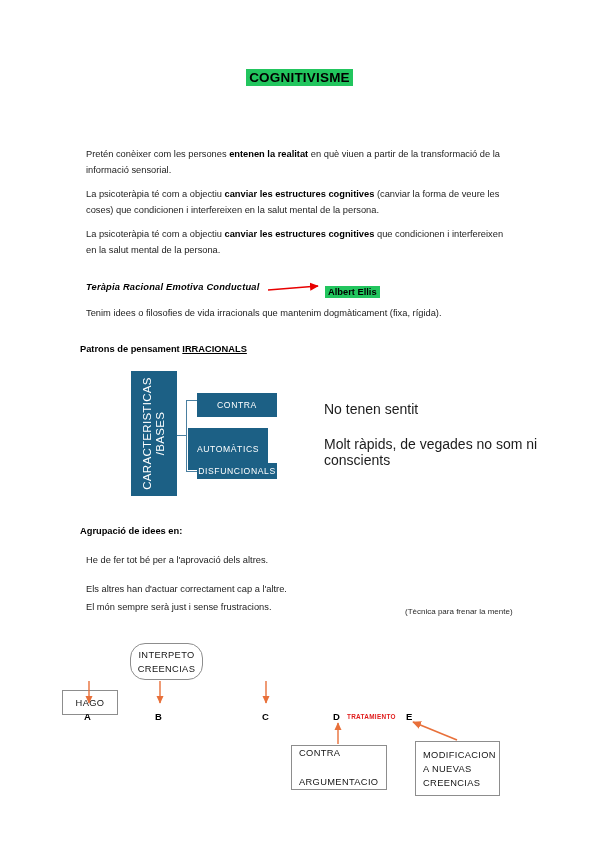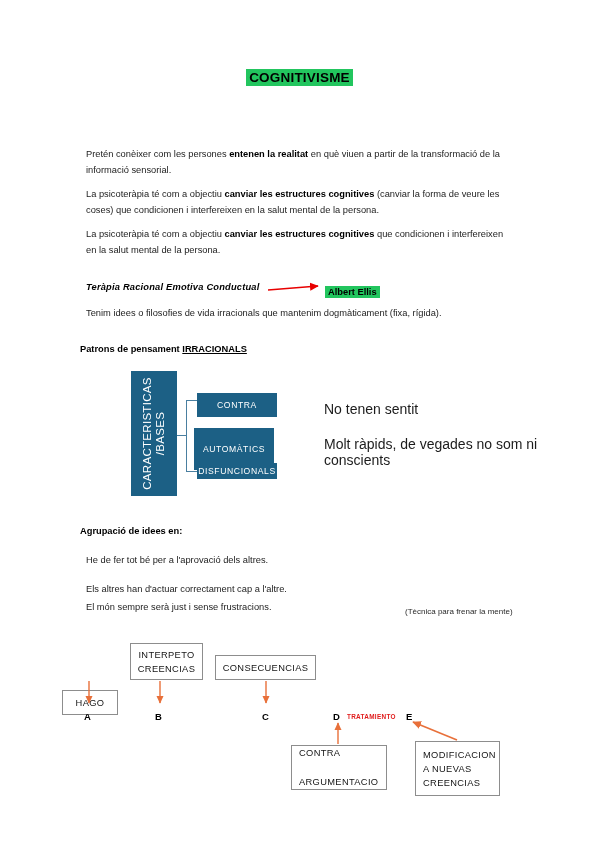--- a/index.html
+++ b/index.html
@@ -144,20 +144,21 @@
     justify-content: center;
     padding-left: 7px;
     line-height: 14px;
   }
   .fc-box.stack {
     display: flex;
     flex-direction: column;
     justify-content: center;
     align-items: center;
     line-height: 14px;
+    border-radius: 15px;
   }
 
   .fc-letter {
     position: absolute;
     font-size: 9.5px;
     font-weight: bold;
     color: #000;
   }
   .fc-red {
     position: absolute;
@@ -215,21 +216,21 @@
   </div>
 
   <div class="bracket" style="left:186px; top:400px; width:12px; height:70px;"></div>
   <div class="bracket-stem" style="left:177px; top:435px; width:10px;"></div>
 
   <div class="abs teal-box" style="left:197px; top:393px; width:80px; height:24px;">
     <span>CONTRA</span>
   </div>
   <div class="abs teal-note" style="left:288px; top:401px;">No tenen sentit</div>
 
-  <div class="abs teal-box" style="left:194px; top:428px; width:80px; height:42px;">
+  <div class="abs teal-box" style="left:188px; top:428px; width:80px; height:42px;">
     <span>AUTOMÀTICS</span>
   </div>
   <div class="abs teal-note" style="left:288px; top:436px;">Molt ràpids, de vegades no som ni conscients</div>
 
   <div class="abs teal-box" style="left:197px; top:463px; width:80px; height:16px;">
     <span>DISFUNCIONALS</span>
   </div>
 
   <div class="abs bold-line" style="top:526px;">Agrupació de idees en:</div>
   <div class="abs para" style="top:553px;">He de fer tot bé per a l'aprovació dels altres.</div>
@@ -240,23 +241,20 @@
 
   <div class="fc-box center" style="left:62px; top:690px; width:56px; height:25px;">
     <span>HAGO</span>
   </div>
 
   <div class="fc-box stack" style="left:130px; top:643px; width:73px; height:37px;">
     <span>INTERPETO</span>
     <span>CREENCIAS</span>
   </div>
 
-  <div class="fc-box center" style="left:215px; top:655px; width:101px; height:25px;">
-    <span>CONSECUENCIAS</span>
-  </div>
 
   <div class="fc-box left" style="left:291px; top:745px; width:96px; height:45px;justify-content:space-between;">
     <span>CONTRA</span>
     <span>ARGUMENTACIO</span>
   </div>
 
   <div class="fc-box left" style="left:415px; top:741px; width:85px; height:55px;">
     <span>MODIFICACION</span>
     <span>A NUEVAS</span>
     <span>CREENCIAS</span>

